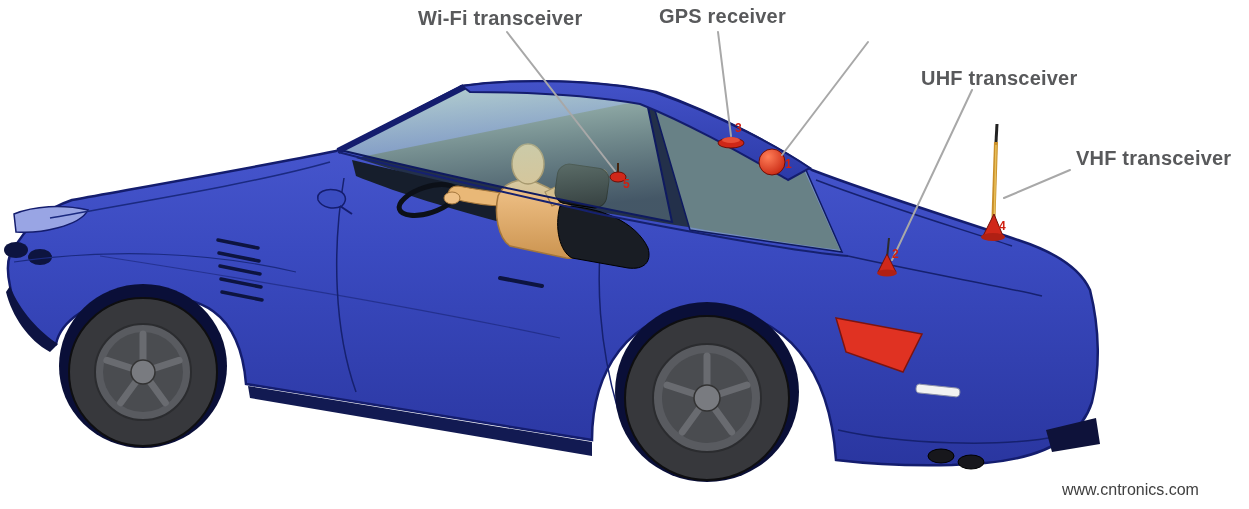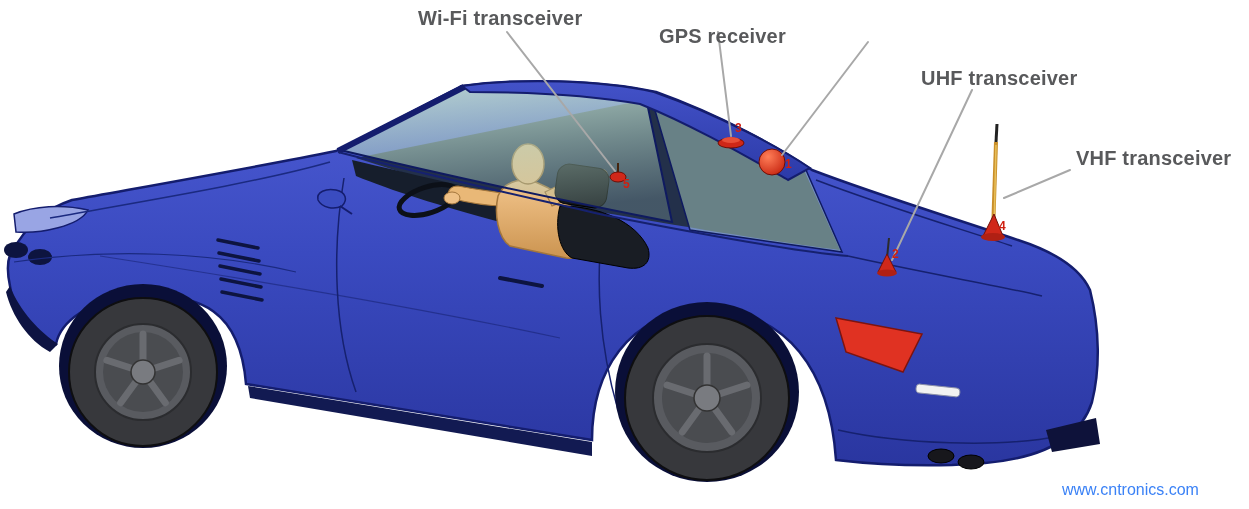--- a/index.html
+++ b/index.html
@@ -9,21 +9,21 @@
   }
   .stage svg{position:absolute;left:0;top:0;}
   .callout{
     position:absolute;font-weight:bold;font-size:20px;line-height:24px;
     color:#58595b;white-space:nowrap;letter-spacing:.2px;
   }
   .mnum{
     position:absolute;font-weight:bold;font-size:12px;line-height:12px;color:#cf1f10;
   }
   .watermark{
-    position:absolute;left:1062px;top:481px;font-size:16px;color:#3b82f6;white-space:nowrap;
+    position:absolute;left:1062px;top:481px;font-size:16px;color:#404040;white-space:nowrap;
   }
 </style>
 </head>
 <body>
 
 <div class="stage">
 
   <svg width="1249" height="509" viewBox="0 0 1249 509">
     <defs>
       <linearGradient id="bodyGrad" x1="0" y1="0" x2="0" y2="1">
@@ -194,21 +194,21 @@
     <g stroke="#a8a8a8" stroke-width="2" stroke-linecap="round">
       <line x1="507" y1="32" x2="615" y2="171"></line>
       <line x1="718" y1="32" x2="731" y2="136"></line>
       <line x1="868" y1="42" x2="782" y2="155"></line>
       <line x1="972" y1="90" x2="892" y2="260"></line>
       <line x1="1070" y1="170" x2="1004" y2="198"></line>
     </g>
   </svg>
 
   <div class="callout" style="left:418px;top:6px">Wi-Fi transceiver</div>
-  <div class="callout" style="left:659px;top:24px">GPS receiver</div>
+  <div class="callout" style="left:659px;top:4px">GPS receiver</div>
   <div class="callout" style="left:921px;top:66px">UHF transceiver</div>
   <div class="callout" style="left:1076px;top:146px">VHF transceiver</div>
 
   <span class="mnum" style="left:785px;top:158px">1</span>
   <span class="mnum" style="left:892px;top:248px">2</span>
   <span class="mnum" style="left:735px;top:122px">3</span>
   <span class="mnum" style="left:999px;top:220px">4</span>
   <span class="mnum" style="left:623px;top:178px">5</span>
 
   <div class="watermark">www.cntronics.com</div>

